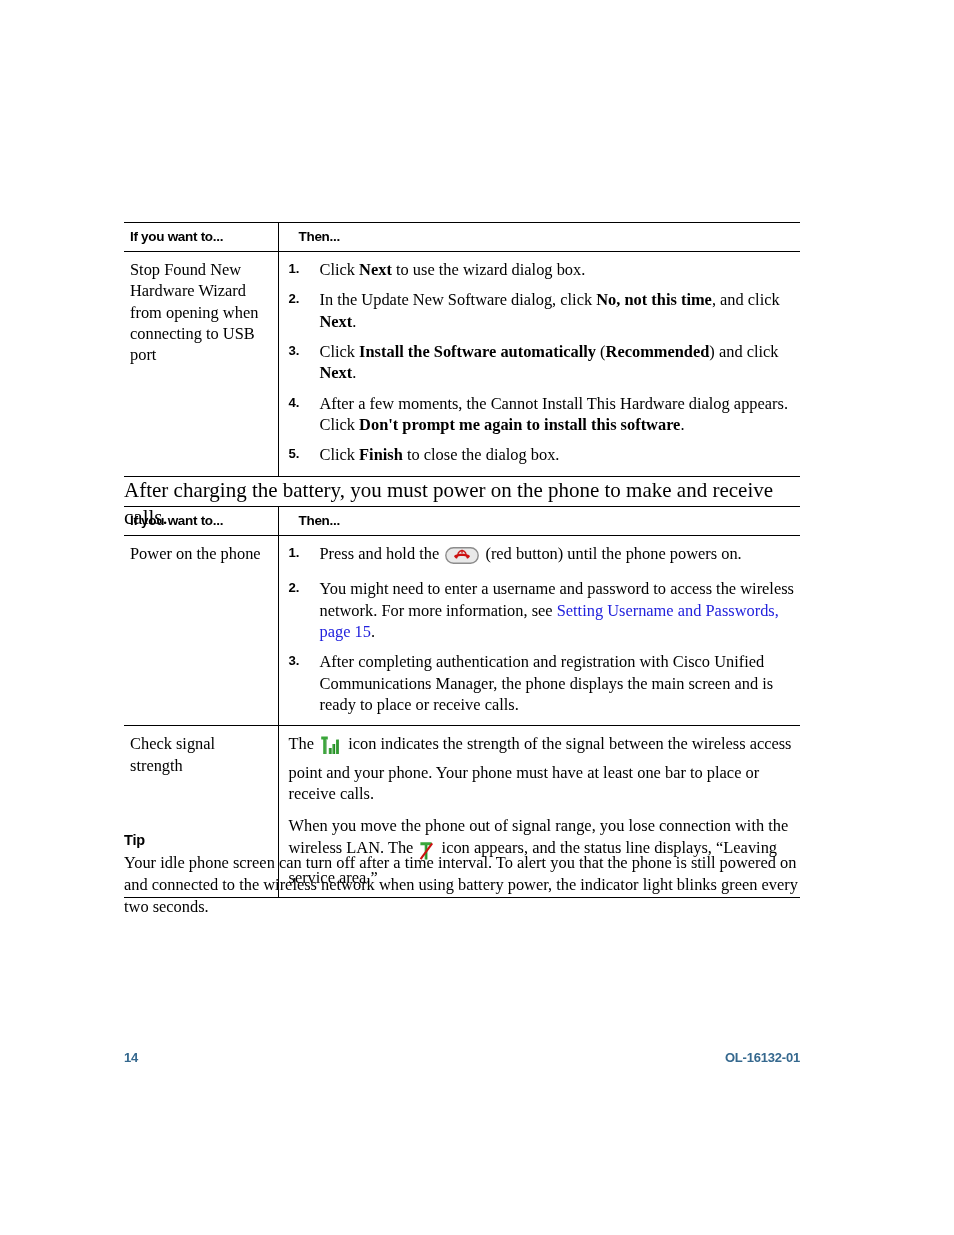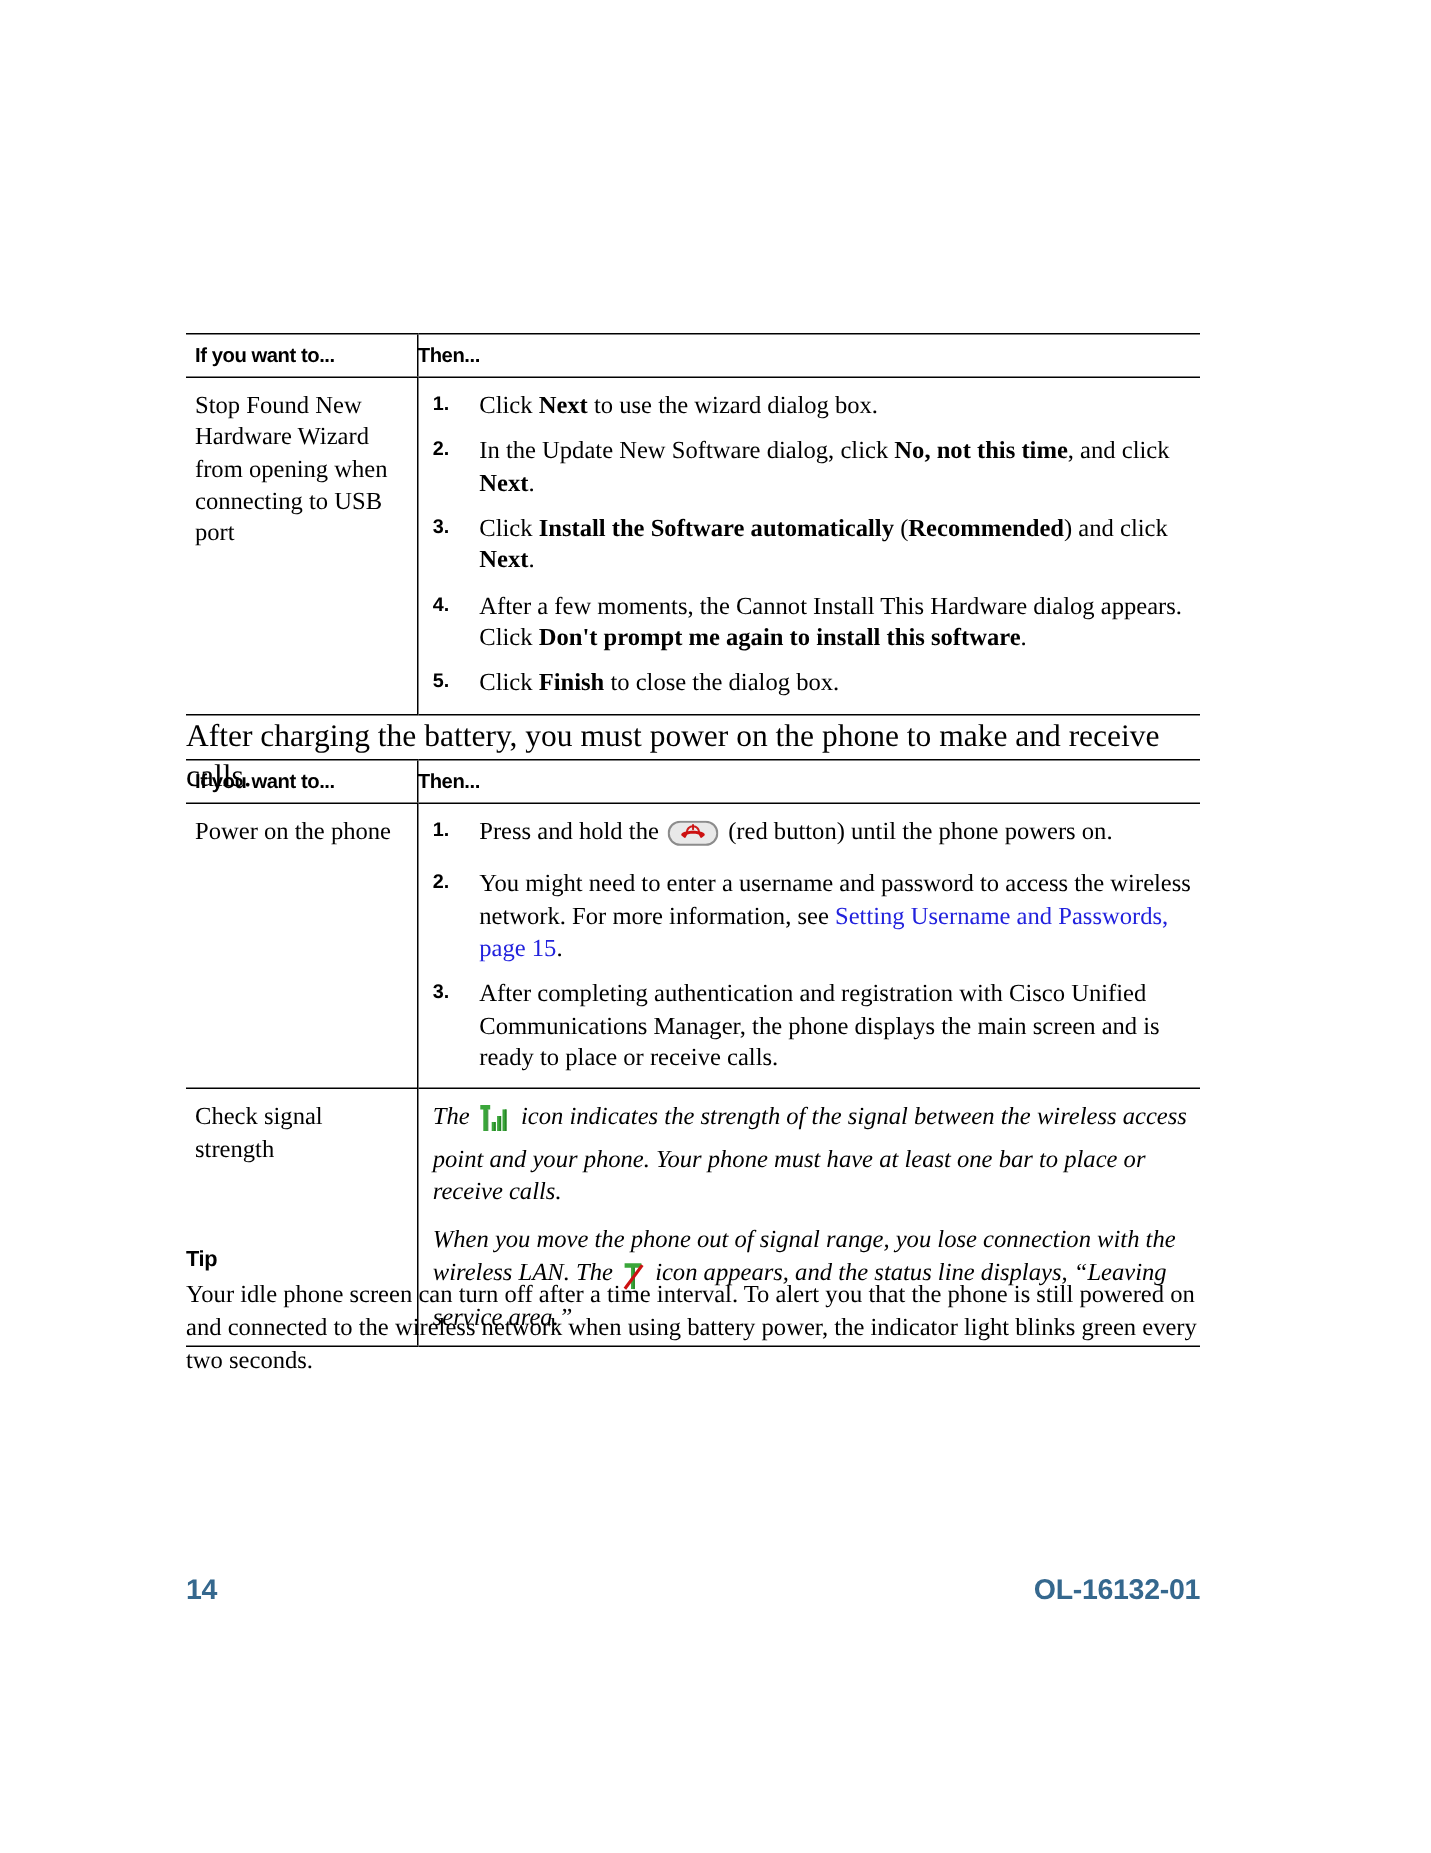--- a/index.html
+++ b/index.html
@@ -36,21 +36,21 @@
     font-family: "Liberation Sans", "DejaVu Sans", sans-serif;
     font-weight: bold;
     font-size: 13.5px;
     letter-spacing: -0.3px;
     text-align: left;
     padding: 6px 8px 7px 6px;
     border-top: 1.6px solid #000;
     border-bottom: 1.6px solid #000;
     vertical-align: bottom;
   }
-  table.proc thead th.c2h { border-left: 1.2px solid #000; padding-left: 0; }
+  table.proc thead th.c2h { border-left: 1.2px solid #000; padding-left: 20px; }
 
   table.proc tbody td {
     vertical-align: top;
     font-size: 16.4px;
     line-height: 1.30;
     padding: 7px 8px 9px 6px;
   }
   table.proc tbody td.cell-then {
     border-left: 1.2px solid #000;
     padding-left: 10px;
@@ -71,21 +71,21 @@
   ol.steps > li:last-child { margin-bottom: 1px; }
   ol.steps > li > .num {
     position: absolute;
     left: 0;
     top: 0;
     font-family: "Liberation Sans", "DejaVu Sans", sans-serif;
     font-weight: bold;
     font-size: 13.2px;
     line-height: 1.58;
   }
-  .para { margin: 0 0 11px 0; font-style: italic; }
+  .para { margin: 0 0 11px 0; }
   .para:last-child { margin-bottom: 0; }
 
   b.bd { font-weight: bold; }
   a.xref, .xref {
     color: #2222dd;
     text-decoration: none;
   }
 
   
   h1.section {
@@ -121,21 +121,21 @@
   }
 
   
   .footer {
     position: absolute;
     left: 124px;
     top: 1050px;
     width: 676px;
     font-family: "Liberation Sans", "DejaVu Sans", sans-serif;
     font-weight: bold;
-    font-size: 19px;
+    font-size: 13px;
     color: #35688e;
     letter-spacing: -0.2px;
   }
   .footer .pg { float: left; }
   .footer .docid { float: right; }
 
   
   .icon-inline {
     display: inline-block;
     vertical-align: -4px;

